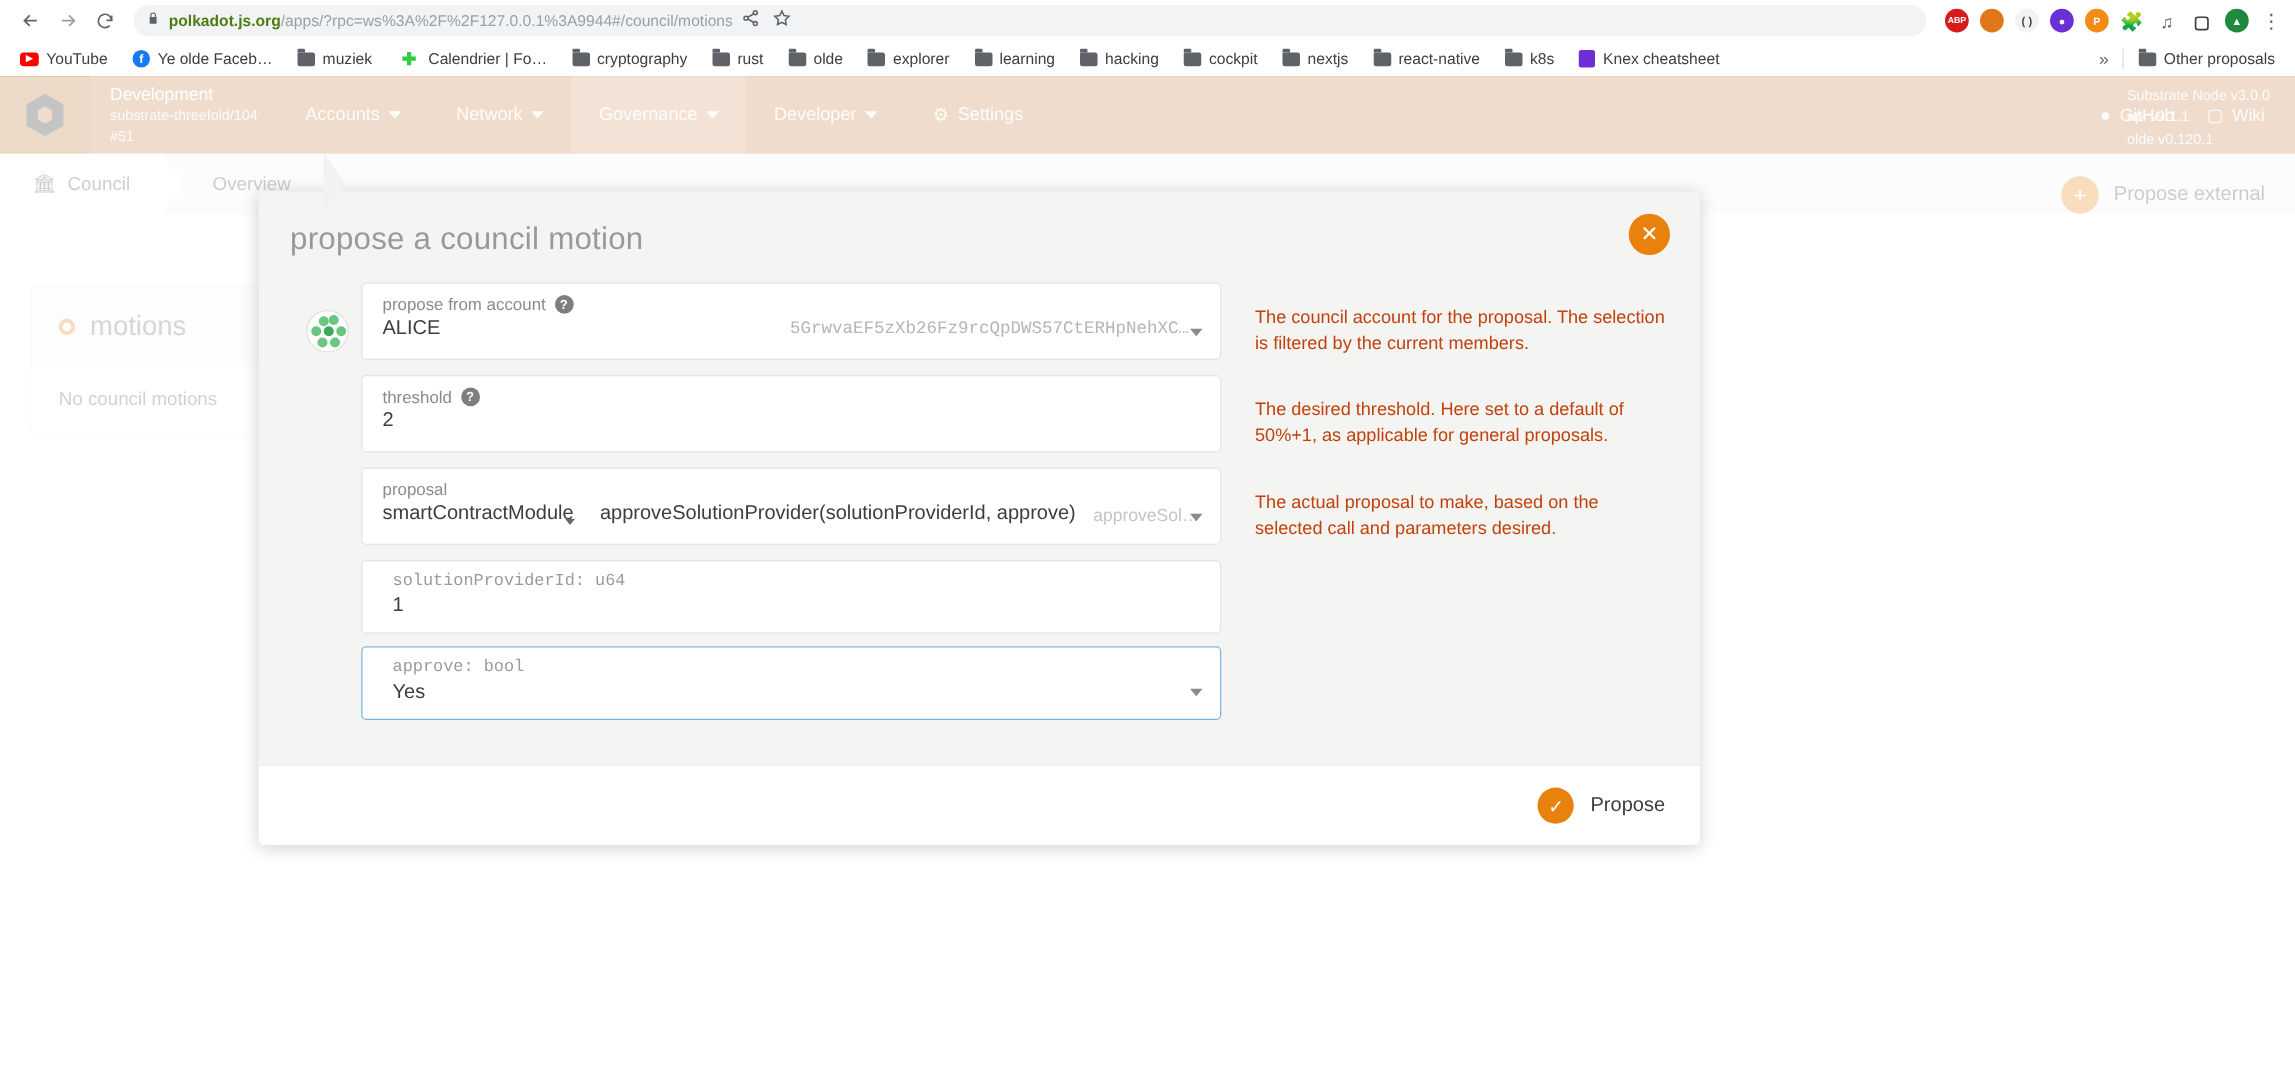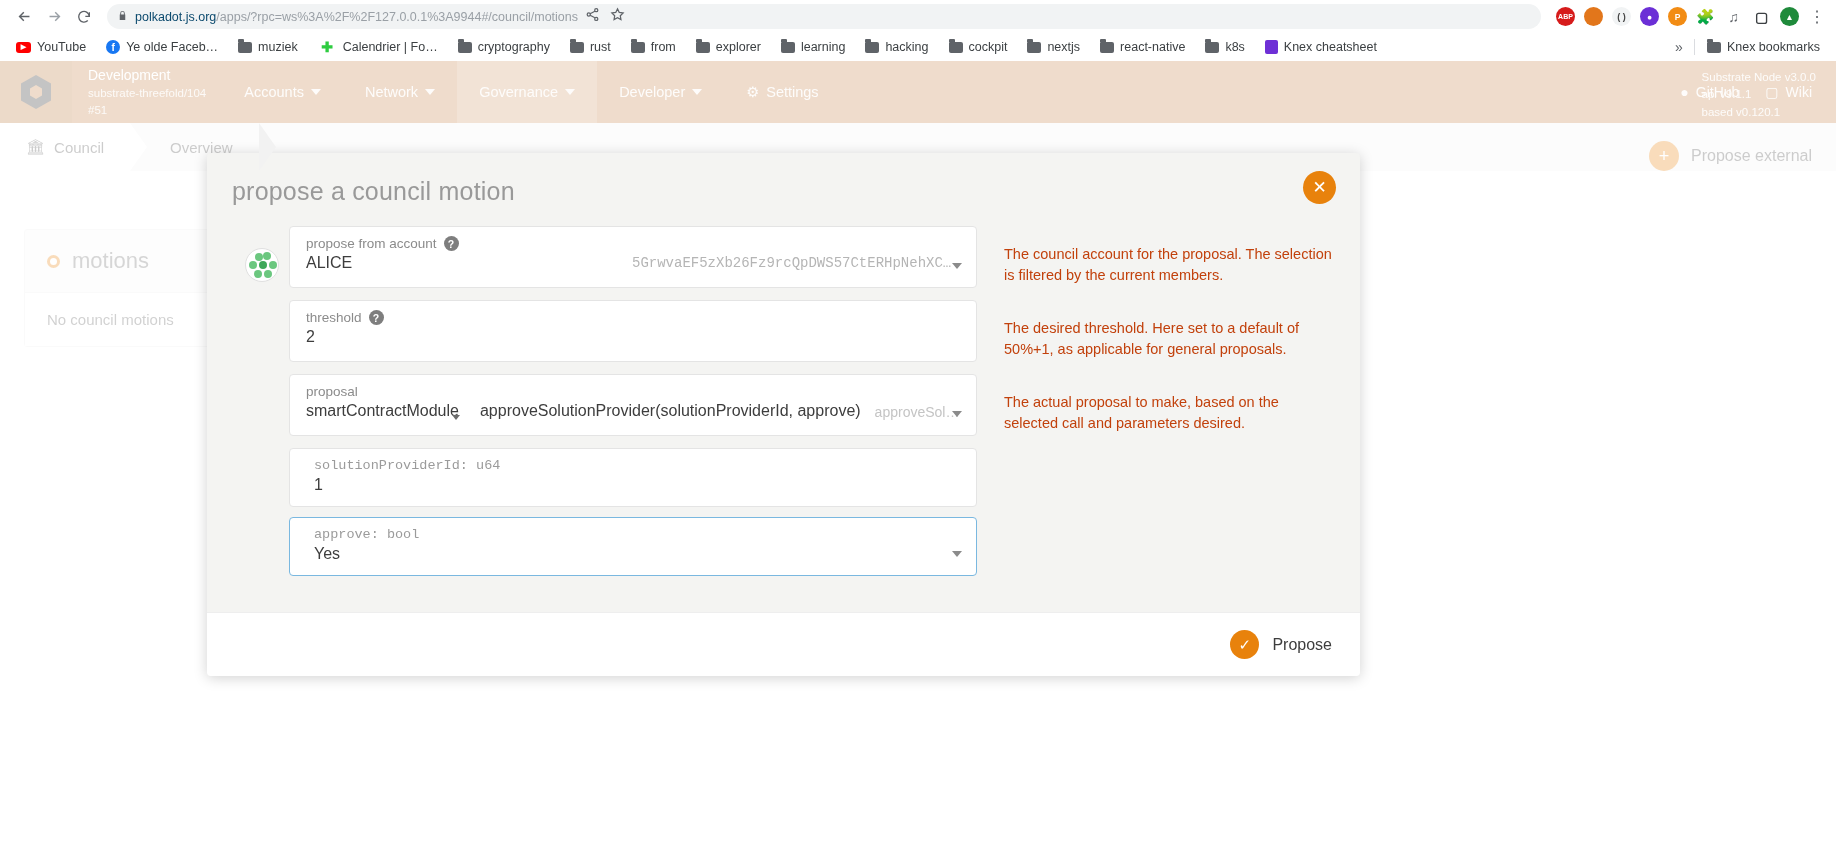--- a/index.html
+++ b/index.html
@@ -25,21 +25,21 @@
   .omnibox {
     flex: 1; height: 25px; background: #f1f3f4; border-radius: 13px;
     display: flex; align-items: center; padding: 0 10px; margin: 0 7px;
     gap: 7px; min-width: 0;
   }
   .lock-icon { flex: none; color: #5f6368; }
   .url-text {
     font-size: 12.5px; color: #9aa0a6; white-space: nowrap;
     overflow: hidden; text-overflow: ellipsis;
   }
-  .url-text b { color: #0c4a6e; font-weight: normal; }
+  .url-text b { color: #4d7c0f; font-weight: bold; }
   .omni-actions { display: flex; align-items: center; gap: 10px; flex: none; padding-right: 4px;}
   .ext-row { display: flex; align-items: center; gap: 9px; padding-left: 6px; flex: none; }
   .ext-icon {
     width: 19px; height: 19px; border-radius: 50%;
     display: flex; align-items: center; justify-content: center;
     font-size: 8.5px; color: #fff; font-weight: bold; flex: none;
   }
 
   
   .bookmarks {
@@ -340,21 +340,21 @@
     <div class="bm">
       <span class="bm-folder"></span>
       <span>cryptography</span>
     </div>
     <div class="bm">
       <span class="bm-folder"></span>
       <span>rust</span>
     </div>
     <div class="bm">
       <span class="bm-folder"></span>
-      <span>from</span>
+      <span>olde</span>
     </div>
     <div class="bm">
       <span class="bm-folder"></span>
       <span>explorer</span>
     </div>
     <div class="bm">
       <span class="bm-folder"></span>
       <span>learning</span>
     </div>
     <div class="bm">
@@ -379,21 +379,21 @@
     </div>
     <div class="bm">
       <span class="ext-icon" style="background:#6e30d6;width:13px;height:14px;border-radius:2px;"></span>
       <span>Knex cheatsheet</span>
     </div>
     <div class="bm-right">
       <span class="bm-overflow">»</span>
       <span class="bm-sep"></span>
       <div class="bm">
         <span class="bm-folder"></span>
-        <span>Knex bookmarks</span>
+        <span>Other proposals</span>
       </div>
     </div>
   </div>
 </div>
 
 <div class="page">
 
   <div class="app-header">
     <div class="logo-box">
         <div class="logo-hex"></div>
@@ -431,21 +431,21 @@
         <span>GitHub</span>
       </div>
       <div class="nav-item" style="padding:0;">
         <span>▢</span>
         <span>Wiki</span>
       </div>
     </div>
     <div class="version-block">
       <div>Substrate Node v3.0.0</div>
       <div>api v9.1.1</div>
-      <div>based v0.120.1</div>
+      <div>olde v0.120.1</div>
     </div>
   </div>
 
   <div class="breadcrumbs">
     <div class="crumb">
       <span>🏛</span>
       <span>Council</span>
     </div>
     <div class="crumb second">
       <span>Overview</span>

